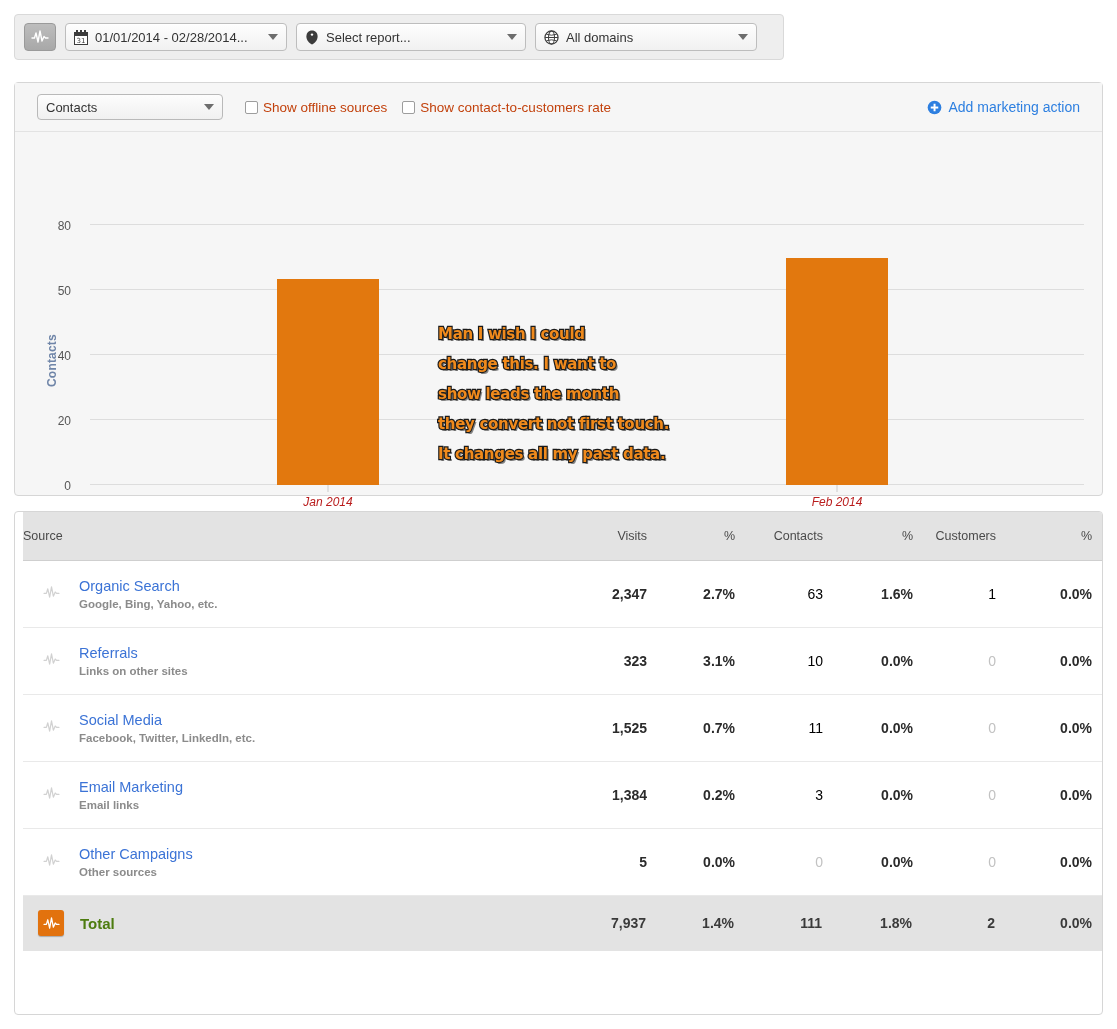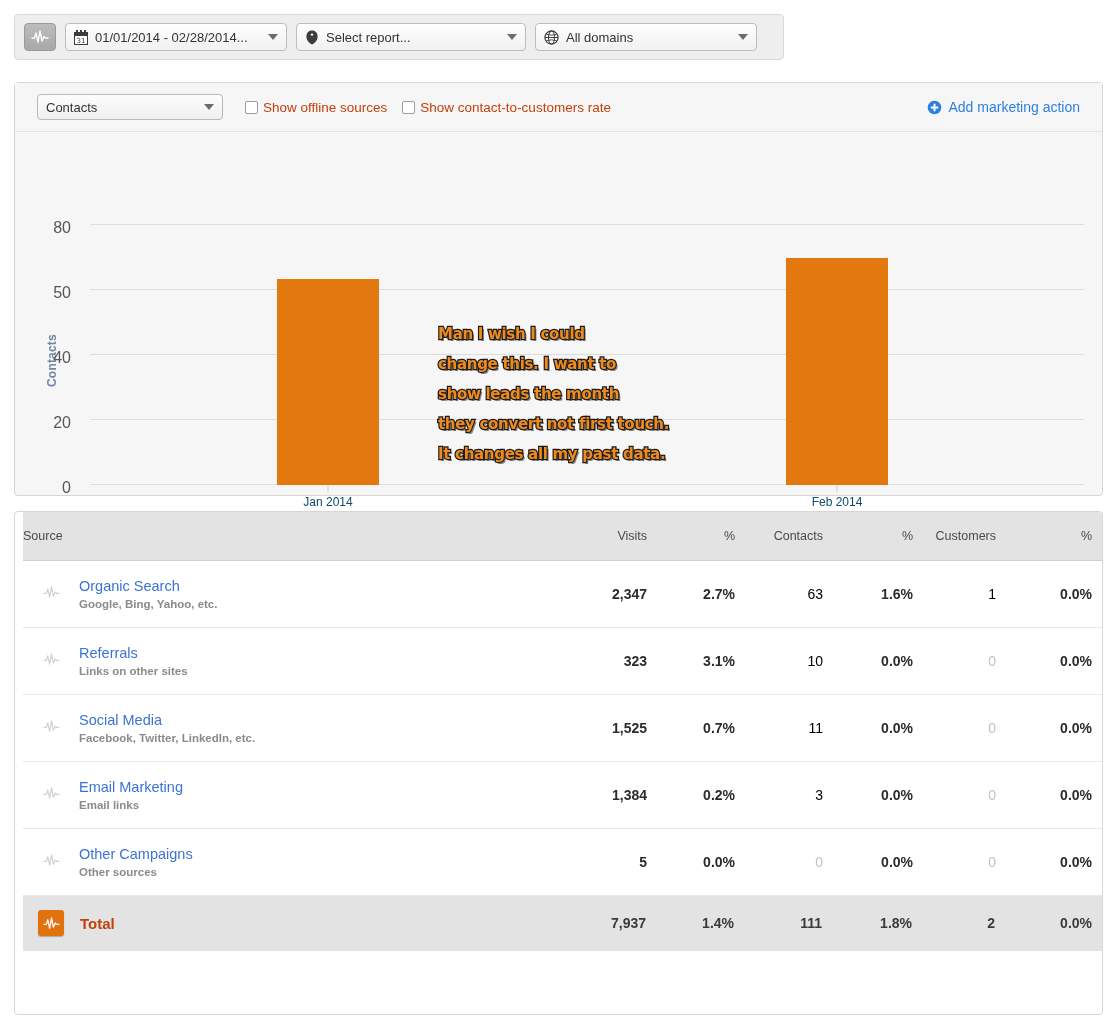--- a/index.html
+++ b/index.html
@@ -106,25 +106,25 @@
     position: absolute;
     left: 30px; top: 255px;
     transform: rotate(-90deg);
     transform-origin: left top;
     font-size: 12px; color: #6f85a8; font-weight: bold;
     letter-spacing: .2px;
     white-space: nowrap;
   }
   .ytick {
     position: absolute; width: 38px; text-align: right;
-    font-size: 16px; color: #565656;
+    font-size: 12px; color: #565656;
   }
   .xtick {
     position: absolute; width: 140px; text-align: center;
-    font-size: 12px; color: #0c4a6e;
+    font-size: 12px; color: #b91c1c; font-style: italic;
   }
   .cal-marker { position: absolute; width: 28px; height: 24px; cursor: pointer; }
 
   .annot {
     position: absolute;
     left: 423px; top: 236px;
     width: 330px;
     font-family: "DejaVu Sans", sans-serif;
     font-weight: bold;
     font-size: 15px;
@@ -192,21 +192,21 @@
   .lnk.zero { color: #c2c2c2; font-weight: normal; cursor: default; }
 
   tr.total-row { background: #e3e3e3; height: 56px; }
   tr.total-row td { border-bottom: none; font-weight: bold; color: #3a3a3a; font-size: 14px; }
   .total-ico {
     width: 26px; height: 26px; border-radius: 3px;
     background: #e2720e;
     display: inline-flex; align-items:center; justify-content:center;
     box-shadow: 0 1px 1px rgba(0,0,0,.25);
   }
-  .total-label { font-size: 15px; color: #c2410c; font-weight: bold; }
+  .total-label { font-size: 15px; color: #4d7c0f; font-weight: bold; }
   .pulse-row { opacity: .45; }
 </style>
 </head>
 <body>
 
 <div class="page">
 
   <div class="topbar">
 
     <div class="logo-btn">

